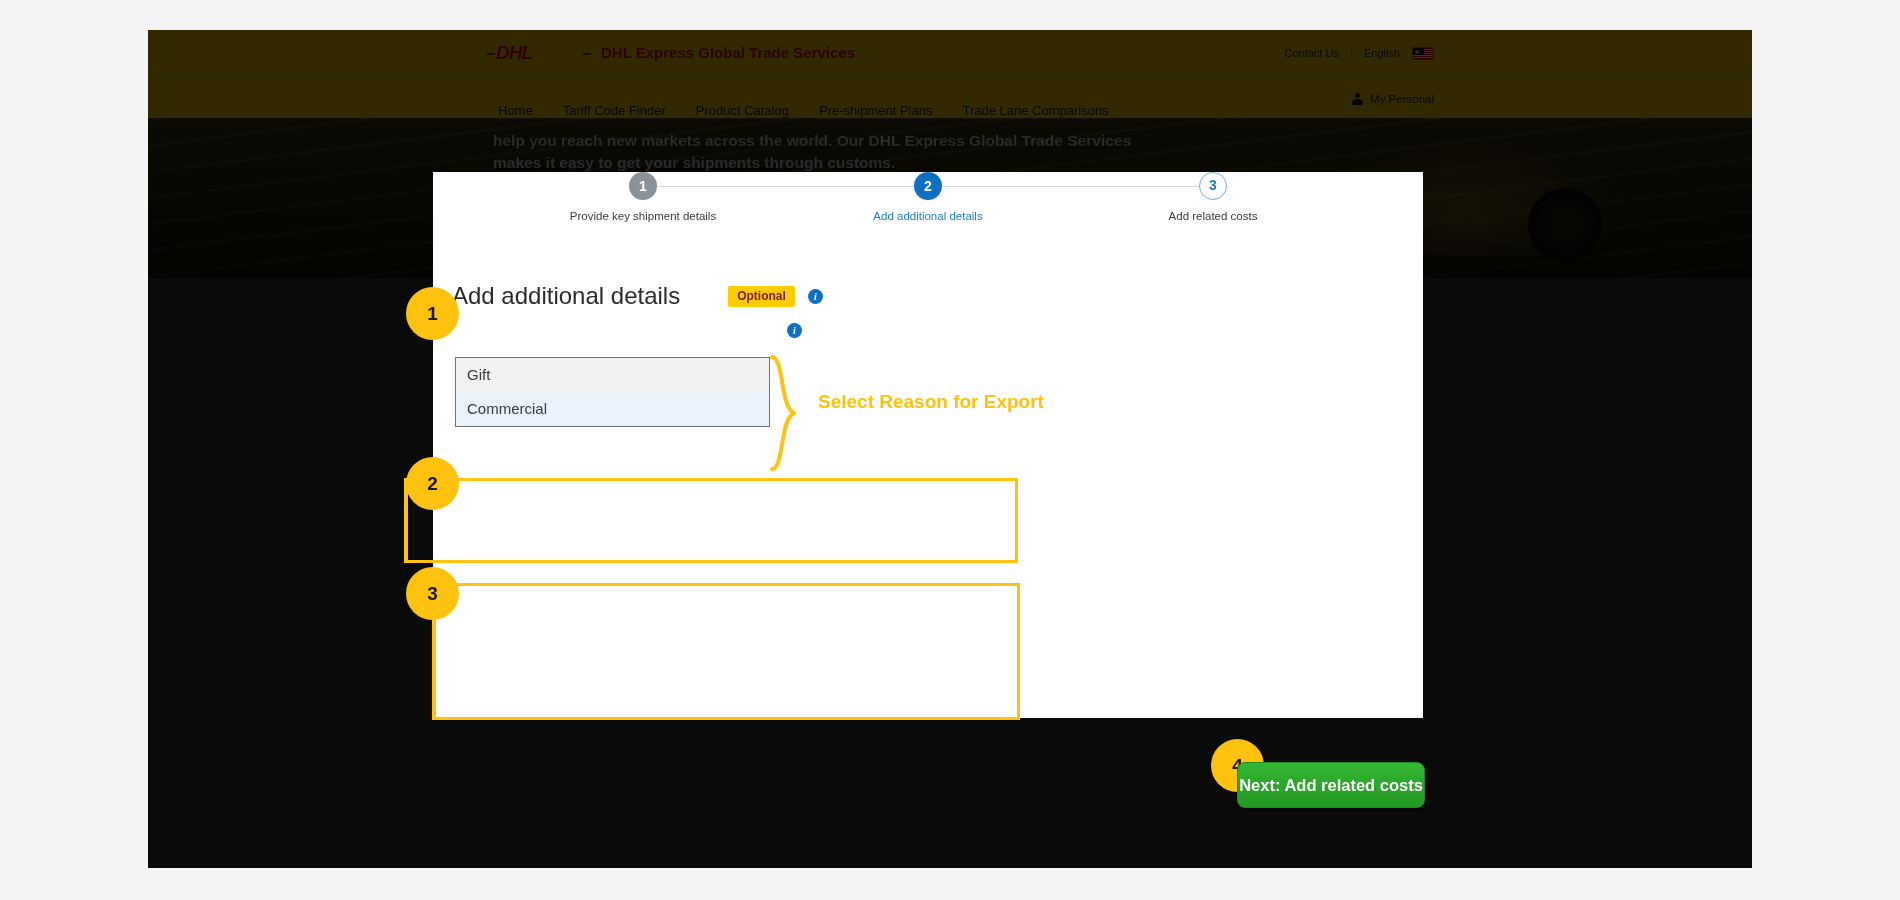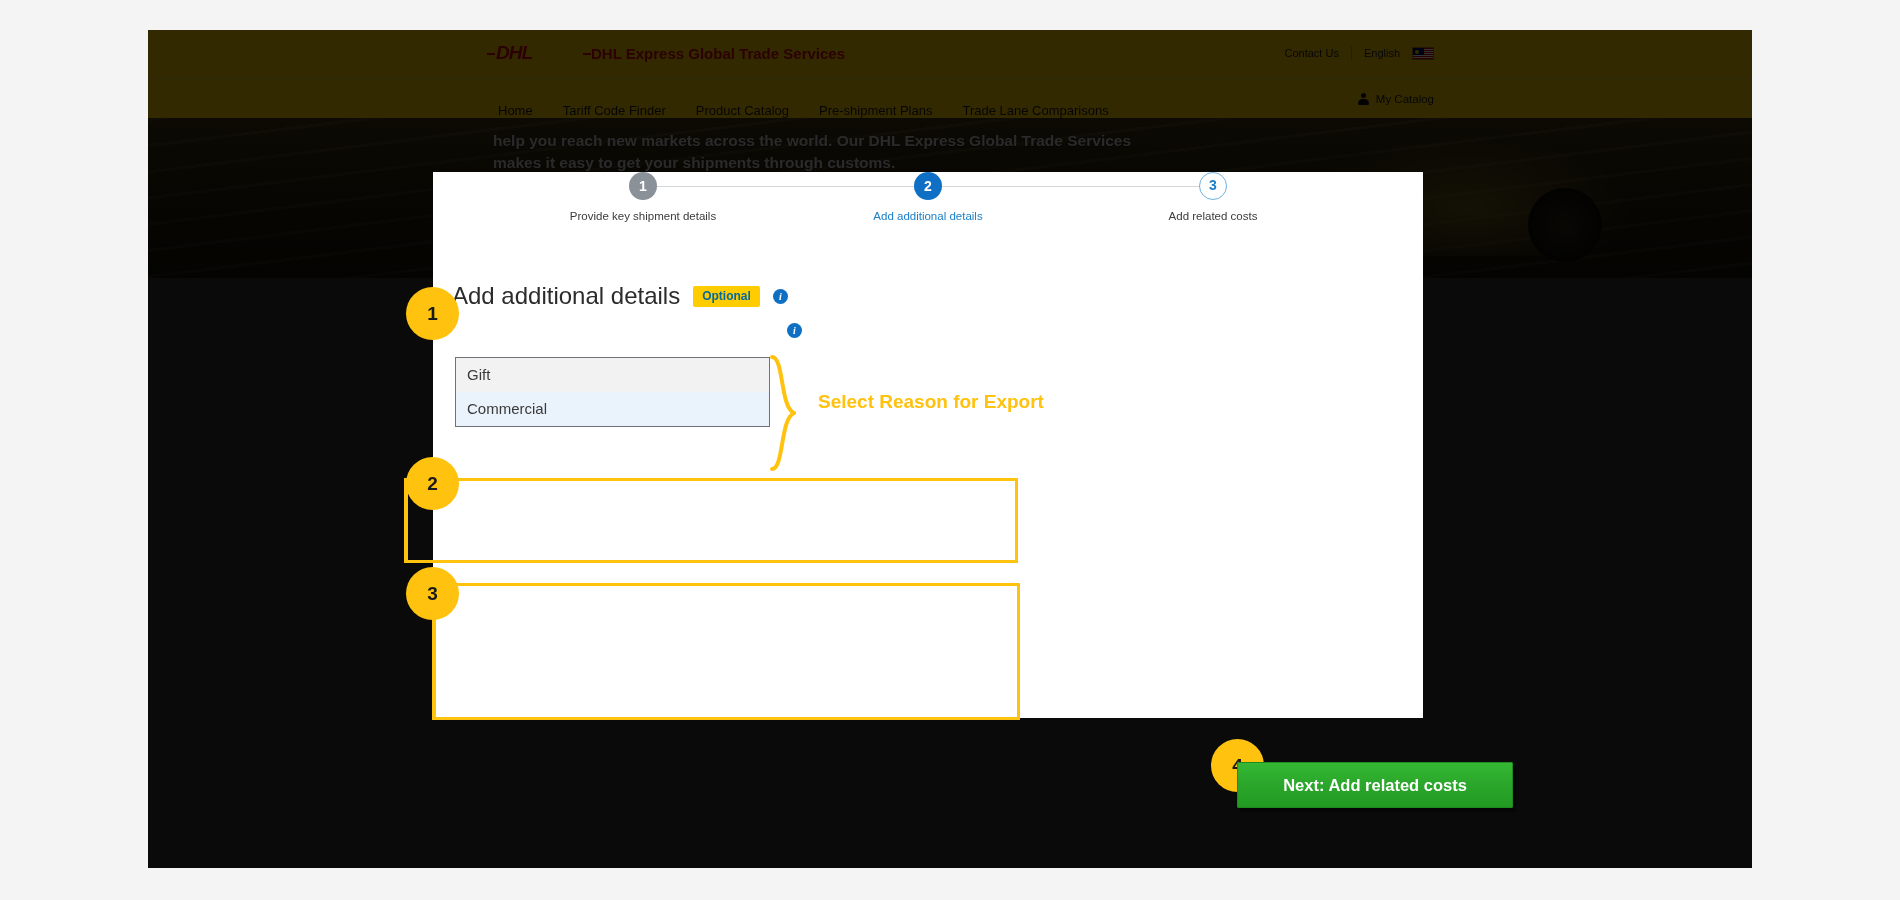--- a/index.html
+++ b/index.html
@@ -59,21 +59,21 @@
   #scrim {
     position: absolute; inset: 0;
     background: rgba(0,0,0,0.80);
     pointer-events: none;
   }
 
   
   .hdr-inner { position: relative; height: 100%; }
   #dhl-logo-wrap {
     position: absolute; left: 348px; top: 14px;
-    display: flex; align-items: flex-end; gap: 9px;
+    display: flex; align-items: flex-start; gap: 19px;
   }
   #dhl-logo {
     width: 86px; height: 18px; position: relative;
   }
   #dhl-logo .word {
     font-family: "Liberation Sans", sans-serif;
     font-style: italic; font-weight: bold; font-size: 19px;
     color: #D40511; letter-spacing: -1px; line-height: 18px;
   }
   #dhl-logo .dash-l, #dhl-logo .dash-r {
@@ -141,22 +141,22 @@
   .step.active .caption { color: #1a7ec8; }
   .connector { position: absolute; top: 14px; height: 1px; background: #d4d6d8; }
 
   
   #title-row {
     position: absolute; left: 19px; top: 110px;
     display: flex; align-items: center; gap: 13px;
   }
   #page-title { font-size: 24px; color: #2b2b2b; font-weight: normal; }
   #optional-badge {
-    background: #FFCC00; color: #0369a1; font-size: 12px; font-weight: bold;
-    padding: 3px 9px 4px 9px; border-radius: 2px;
+    background: #FFCC00; color: #7f1d1d; font-size: 12px; font-weight: bold;
+    padding: 3px 9px 4px 9px; border-radius: 2px; margin-left: 35px;
   }
   .info-ico {
     width: 15px; height: 15px; border-radius: 50%; background: #0F6FC5;
     color: #fff; font-size: 10px; font-style: italic; font-weight: bold;
     text-align: center; line-height: 15px; font-family: "Liberation Serif", serif;
     display: inline-block; flex: none;
   }
 
   
   .fld {
@@ -227,24 +227,24 @@
   #brace {
     position: absolute; left: 770px; top: 355px; width: 26px; height: 116px; z-index: 58;
   }
   #anno-text {
     position: absolute; left: 818px; top: 391px;
     color: #FFC20E; font-size: 19px; font-weight: bold; z-index: 58;
   }
 
   
   #next-btn {
-    position: absolute; left: 1237px; top: 762px; width: 276px; height: 46px;
+    position: absolute; left: 1237px; top: 762px; width: 188px; height: 46px;
     background: linear-gradient(180deg, #35b834 0%, #2aa62a 50%, #229a22 100%);
     border: 1px solid #1f8a1f;
-    border-radius: 1px;
+    border-radius: 8px;
     color: #ffffff; font-size: 16.5px; font-weight: bold;
     text-align: center; line-height: 44px;
     box-shadow: 3px 4px 0 rgba(0,0,0,0.35);
     z-index: 60; cursor: pointer;
   }
 </style>
 </head>
 <body>
 
 <div id="page">
@@ -278,21 +278,21 @@
         <span>Tariff Code Finder</span>
         <span>Product Catalog</span>
         <span>Pre-shipment Plans</span>
         <span>Trade Lane Comparisons</span>
       </div>
       <div id="my-profile">
         <span class="person-ico">
             <span class="h"></span>
             <span class="b"></span>
           </span>
-        <span>My Catalog</span>
+        <span>My Personal</span>
       </div>
     </div>
   </div>
 
   <div id="hero">
     <div id="hero-stripes"></div>
     <div id="hero-truck"></div>
     <div id="hero-wheel"></div>
     <div id="hero-text">help you reach new markets across the world. Our DHL Express Global Trade Services makes it easy to get your shipments through customs.</div>
   </div>

